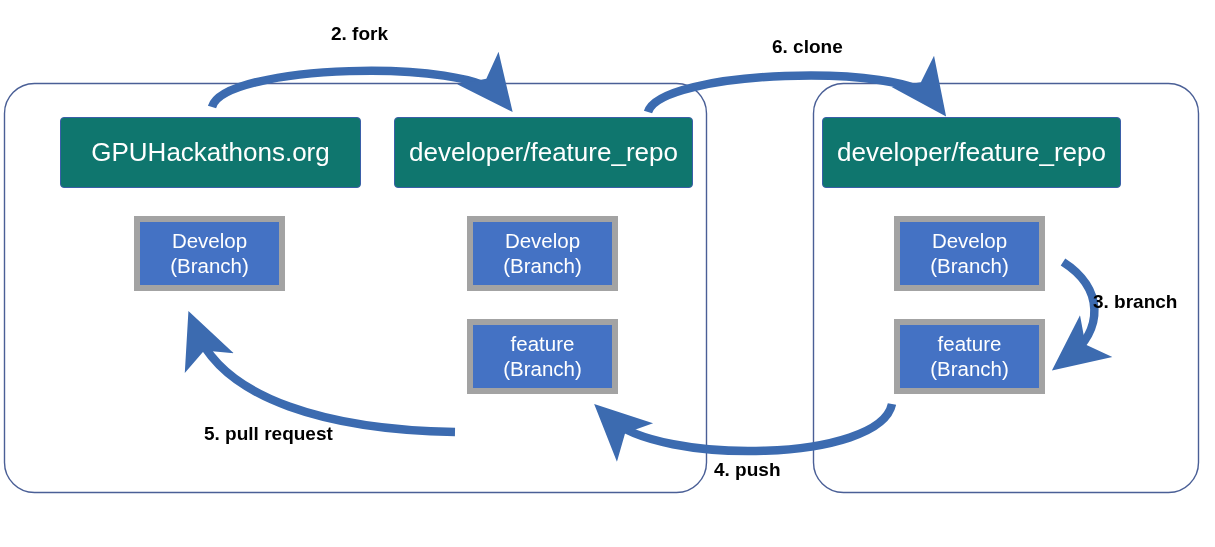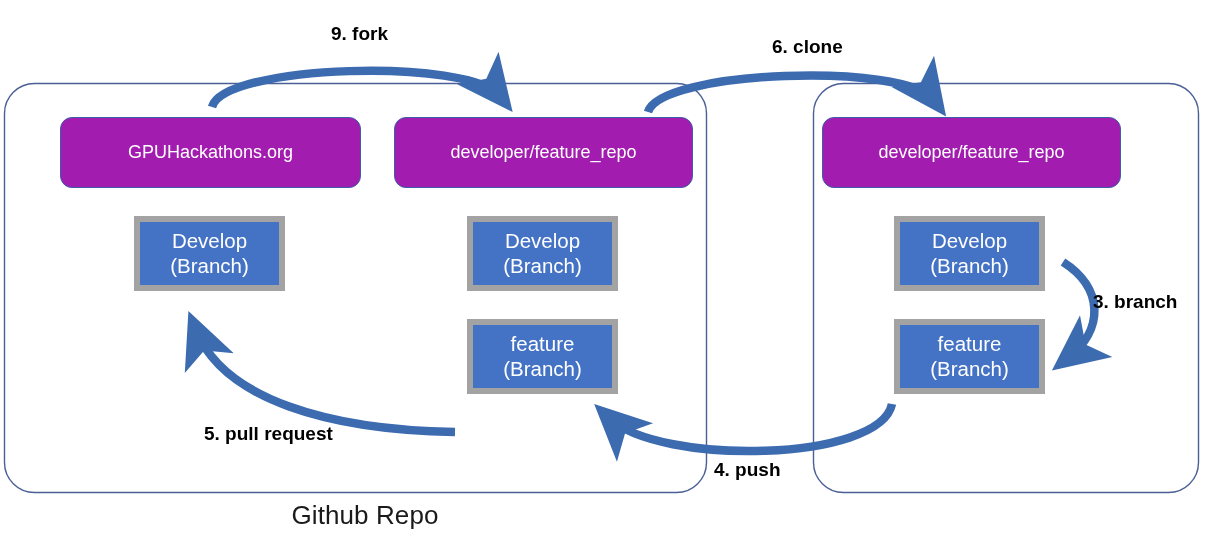--- a/index.html
+++ b/index.html
@@ -29,24 +29,24 @@
     display: flex;
     align-items: center;
     justify-content: center;
     text-align: center;
     color: #ffffff;
     box-sizing: border-box;
     line-height: 1.18;
     white-space: pre-line;
   }
   .node-repo {
-    background: #a21caf;
+    background: #0f766e;
     border: 1px solid #3a5fa8;
-    border-radius: 12px;
-    font-size: 18px;
+    border-radius: 4px;
+    font-size: 26px;
   }
   .node-branch {
     background: #4472c4;
     border: 6px solid #a3a3a3;
     font-size: 20.5px;
   }
   .group-label {
     position: absolute;
     text-align: center;
     color: #1a1a1a;
@@ -102,26 +102,25 @@
 (Branch)</div>
 
   <div class="node-box node-repo" style="left:822px; top:117px; width:299px; height:71px;">developer/feature_repo</div>
 
   <div class="node-box node-branch" style="left:894px; top:216px; width:151px; height:75px;">Develop
 (Branch)</div>
 
   <div class="node-box node-branch" style="left:894px; top:319px; width:151px; height:75px;">feature
 (Branch)</div>
 
-  <div class="step-label" style="left:331px; top:23px;">9. fork</div>
+  <div class="step-label" style="left:331px; top:23px;">2. fork</div>
 
   <div class="step-label" style="left:772px; top:36px;">6. clone</div>
 
   <div class="step-label" style="left:1093px; top:291px;">3. branch</div>
 
   <div class="step-label" style="left:714px; top:459px;">4. push</div>
 
   <div class="step-label" style="left:204px; top:423px;">5. pull request</div>
 
-  <div class="group-label" style="left:240px; top:500px; width:250px;">Github Repo</div>
 
 
 </div>
 
 </body></html>

